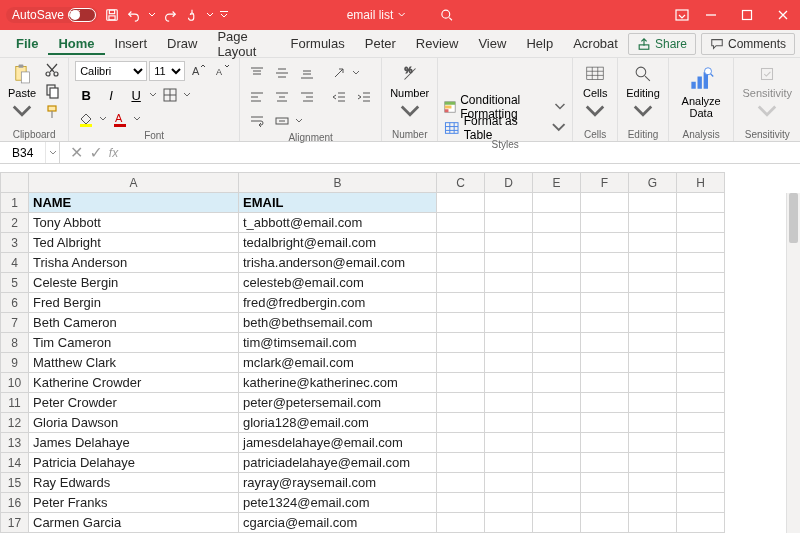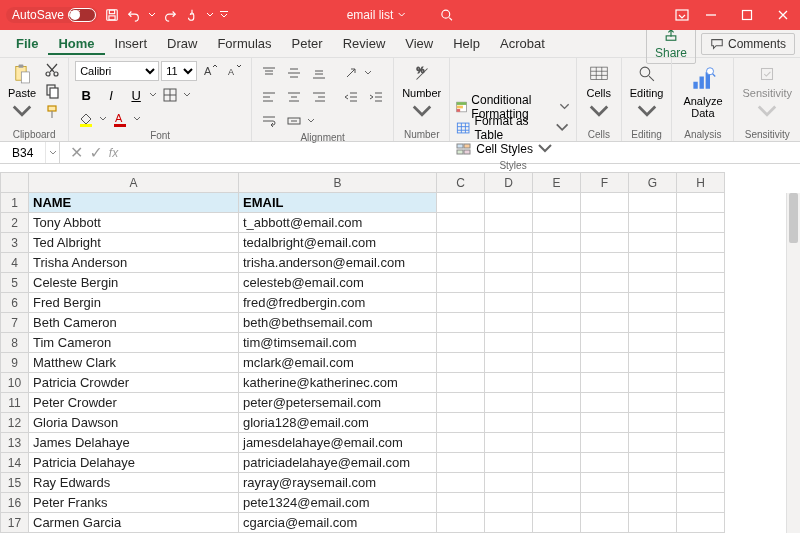--- a/index.html
+++ b/index.html
@@ -23,36 +23,36 @@
   .ribbon-icon-sm{ width:20px; height:20px; display:flex; align-items:center; justify-content:center;}
   .ribbon-icon-sm svg{ width:16px; height:16px;}
 
   
   .ribbon-tabs { height: 28px; background:#f3f2f1; display:flex; align-items:center; padding-left:6px; border-bottom:1px solid #e0e0e0; }
   .ribbon-tabs .tab { font-size:13px; padding:4px 10px; color:#323130; }
   .ribbon-tabs .tab.file { color:#1d6f42; font-weight:600; }
   .ribbon-tabs .tab.active { font-weight:600; border-bottom:2px solid #1d6f42; color:#1d6f42; padding-bottom:2px;}
   .ribbon-tabs .spacer { flex:1; }
   .ribbon-tabs .share, .ribbon-tabs .comments { display:flex; align-items:center; gap:4px; font-size:12px; color:#323130; padding:3px 8px; border:1px solid #c8c8c8; border-radius:2px; margin-right:5px; }
-  .ribbon-tabs .share{ color:#217346;flex-direction:column;}
+  .ribbon-tabs .share{ color:#217346;}
   .ribbon-tabs .share svg, .ribbon-tabs .comments svg { width:14px; height:14px; }
 
   
   .ribbon { height:84px; background:#f3f2f1; border-bottom:1px solid #d4d4d4; display:flex; }
   .group { border-right:1px solid #e0e0e0; padding:3px 6px 1px 6px; display:flex; flex-direction:column; justify-content:space-between; }
   .group .label { font-size:10px; color:#666; text-align:center; padding-top:1px;}
   .group .body { display:flex; gap:4px; align-items:flex-start; flex:1;}
   .bigbtn { display:flex; flex-direction:column; align-items:center; justify-content:center; gap:2px; padding:2px 2px; height:64px;}
   .bigbtn svg{ width:28px; height:28px;}
   .bigbtn span{ font-size:11px; }
   .smallstack { display:flex; flex-direction:column; gap:3px; }
   .smallbtn { width:20px; height:18px; display:flex; align-items:center; justify-content:center;}
   .smallbtn svg{ width:16px; height:16px;}
   .fontrow{ display:flex; gap:2px; align-items:center;}
-  select.fontname{ width:84px; height:20px; font-size:11px; border:1px solid #c8c8c8; background:#fff;}
+  select.fontname{ width:72px; height:20px; font-size:11px; border:1px solid #c8c8c8; background:#fff;}
   select.fontsize{ width:36px; height:20px; font-size:11px; border:1px solid #c8c8c8; background:#fff;}
   .row{ display:flex; gap:3px; margin-top:2px;}
   .iconbtn{ width:22px; height:20px; display:flex; align-items:center; justify-content:center; position:relative;}
   .iconbtn svg{ width:16px; height:16px; }
   .carets{ width:6px; display:flex; align-items:center; justify-content:center;}
   .carets svg{ width:6px; height:6px;}
   .styles-item{ display:flex; align-items:center; gap:4px; font-size:12px; height:20px;}
   .styles-item svg{ width:16px; height:16px;}
 
   
@@ -169,20 +169,21 @@
         </svg>
       </div>
   </div>
 </div>
 
 <div class="ribbon-tabs">
   <div class="tab file">File</div>
   <div class="tab active">Home</div>
   <div class="tab">Insert</div>
   <div class="tab">Draw</div>
+  <div class="tab">Page Layout</div>
   <div class="tab">Formulas</div>
   <div class="tab">Peter</div>
   <div class="tab">Review</div>
   <div class="tab">View</div>
   <div class="tab">Help</div>
   <div class="tab">Acrobat</div>
   <div class="spacer"></div>
   <div class="share">
     <svg viewBox="0 0 16 16" fill="none" stroke="#217346" stroke-width="1.3">
         <path d="M8 2v8M5 5l3-3 3 3"></path>
@@ -422,32 +423,20 @@
         <svg viewBox="0 0 8 8" width="8" height="8">
             <path d="M1 2l3 3 3-3" stroke="#666" fill="none"></path>
           </svg>
       </div>
       <div class="styles-item">
         <svg viewBox="0 0 16 16" fill="none" stroke="#4a86e8">
             <rect x="1.5" y="2.5" width="13" height="11"></rect>
             <path d="M1.5 6.5h13M1.5 10.5h13M6 2.5v11M10.5 2.5v11"></path>
           </svg>
         <span>Format as Table</span>
-        <svg viewBox="0 0 8 8" width="8" height="8">
-            <path d="M1 2l3 3 3-3" stroke="#666" fill="none"></path>
-          </svg>
-      </div>
-      <div class="styles-item">
-        <svg viewBox="0 0 16 16">
-            <rect x="1" y="3" width="6" height="4" fill="#cfe2f3" stroke="#888"></rect>
-            <rect x="8" y="3" width="6" height="4" fill="#f9cb9c" stroke="#888"></rect>
-            <rect x="1" y="9" width="6" height="4" fill="#d9ead3" stroke="#888"></rect>
-            <rect x="8" y="9" width="6" height="4" fill="#ead1dc" stroke="#888"></rect>
-          </svg>
-        <span>Cell Styles</span>
         <svg viewBox="0 0 8 8" width="8" height="8">
             <path d="M1 2l3 3 3-3" stroke="#666" fill="none"></path>
           </svg>
       </div>
     </div>
     <div class="label">Styles</div>
   </div>
 
   <div class="group">
     <div class="body">
@@ -653,21 +642,21 @@
           <td>mclark@email.com</td>
           <td></td>
           <td></td>
           <td></td>
           <td></td>
           <td></td>
           <td></td>
         </tr>
         <tr>
           <th class="rowhead">10</th>
-          <td>Patricia Crowder</td>
+          <td>Katherine Crowder</td>
           <td>katherine@katherinec.com</td>
           <td></td>
           <td></td>
           <td></td>
           <td></td>
           <td></td>
           <td></td>
         </tr>
         <tr>
           <th class="rowhead">11</th>

